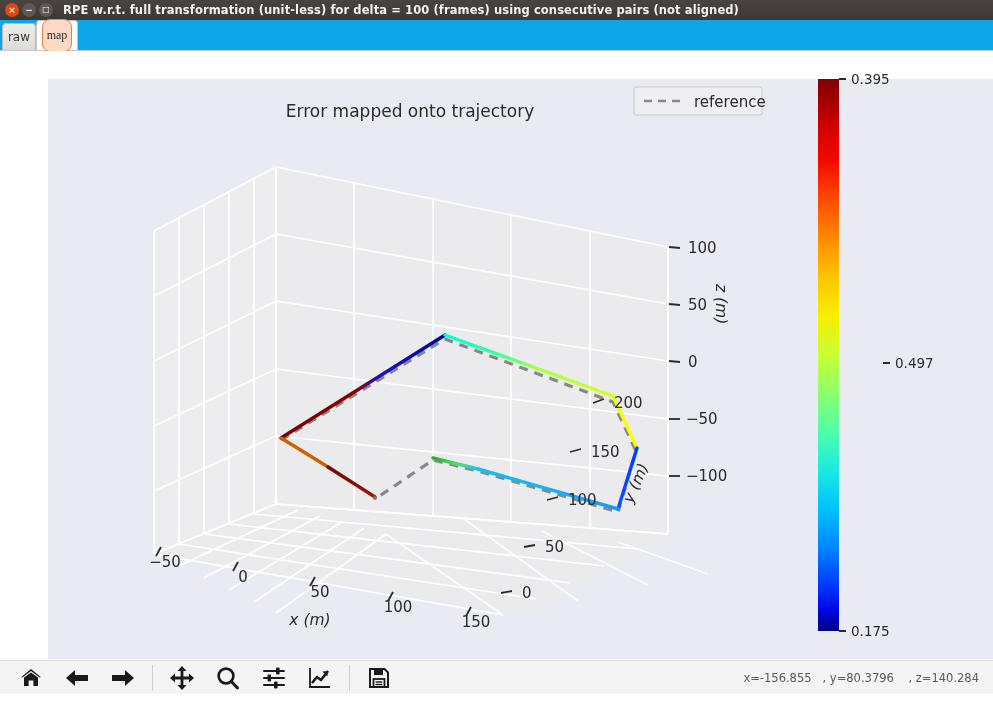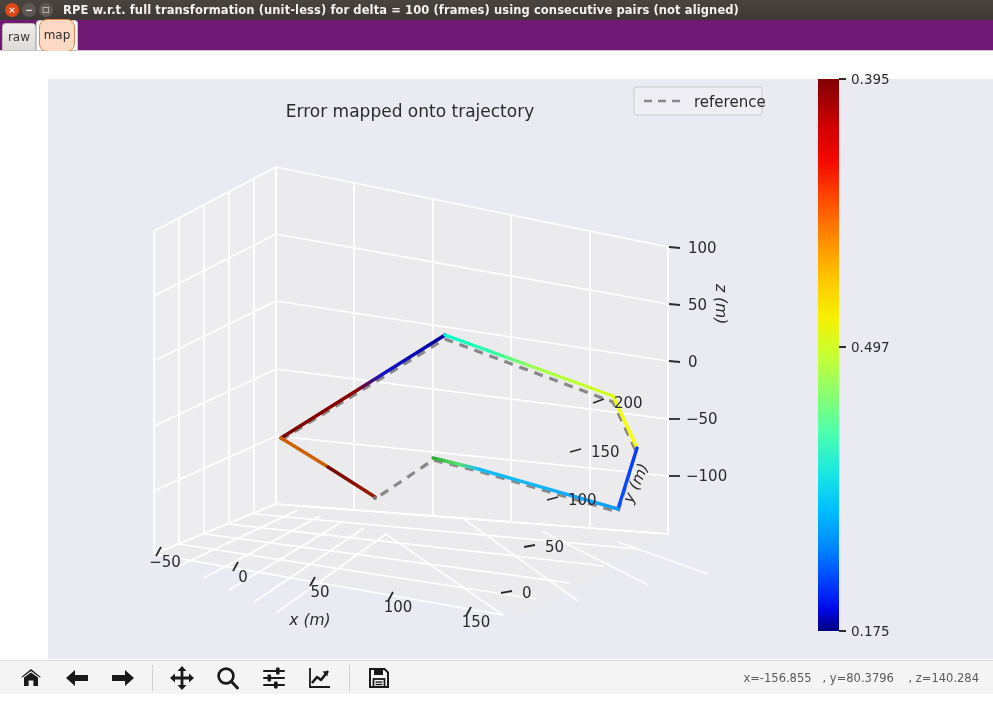--- a/index.html
+++ b/index.html
@@ -30,40 +30,40 @@
   .wbtn .gl { transform: translateY(-0.5px); font-weight: bold; }
   .wbtn.max .gl { font-size: 8px; }
   .wtitle {
     color: #f4f1ee; font-size: 11.5px; font-weight: bold;
     margin-left: 10px; letter-spacing: 0.1px; white-space: nowrap;
   }
 
   
   .tabbar {
     position: absolute; left: 0; top: 20px; width: 993px; height: 31px;
-    background: #701a75; border-bottom: 1px solid #c9c5c2;
+    background: #0ea5e9; border-bottom: 1px solid #c9c5c2;
   }
   .tab {
     position: absolute; bottom: 0; height: 27px;
     display: flex; align-items: center; justify-content: center;
     font-size: 12px; color: #3b3b3b; cursor: default;
     border: 1px solid #bfbab6; border-bottom: none;
     border-radius: 4px 4px 0 0;
   }
   .tab.inactive {
     left: 2px; width: 34px;
     background: linear-gradient(to bottom,#efedec,#dedad7);
   }
   .tab.active {
     left: 36px; width: 42px; height: 30px;
     background: #ffffff; border-color: #c9c5c2;
   }
   .tab.active .tablabel {
     background: #fbd9c4; border: 1px solid #e8814a; border-radius: 8px;
-    padding: 8px 4px; color: #2d2d2d; line-height: 15px;
+    padding: 8px 4px; color: #2d2d2d; line-height: 15px; font-family: Liberation Serif, serif;
   }
 
   
   .canvaswrap {
     position: absolute; left: 0; top: 51px; width: 993px; height: 609px;
     background: #ffffff;
   }
   .figure {
     position: absolute; left: 48px; top: 28px; width: 945px; height: 580px;
     background: #e9eaf2;
@@ -321,21 +321,21 @@
             <text id="legend-label-svg" x="646" y="28" font-family="DejaVu Sans, sans-serif" font-size="15" fill="#2b2b2b">reference</text>
           </g>
         </svg>
       </div>
 
       <div class="cbar"></div>
       <div class="cbtick" style="top:-8px;">
         <span class="dash"></span>
         <span>0.395</span>
       </div>
-      <div class="cbtick" style="top:260px;">
+      <div class="cbtick" style="top:276px;padding-left:44px;">
         <span class="dash"></span>
         <span>0.497</span>
       </div>
       <div class="cbtick" style="top:544px;">
         <span class="dash"></span>
         <span>0.175</span>
       </div>
     </div>
   </div>
 

